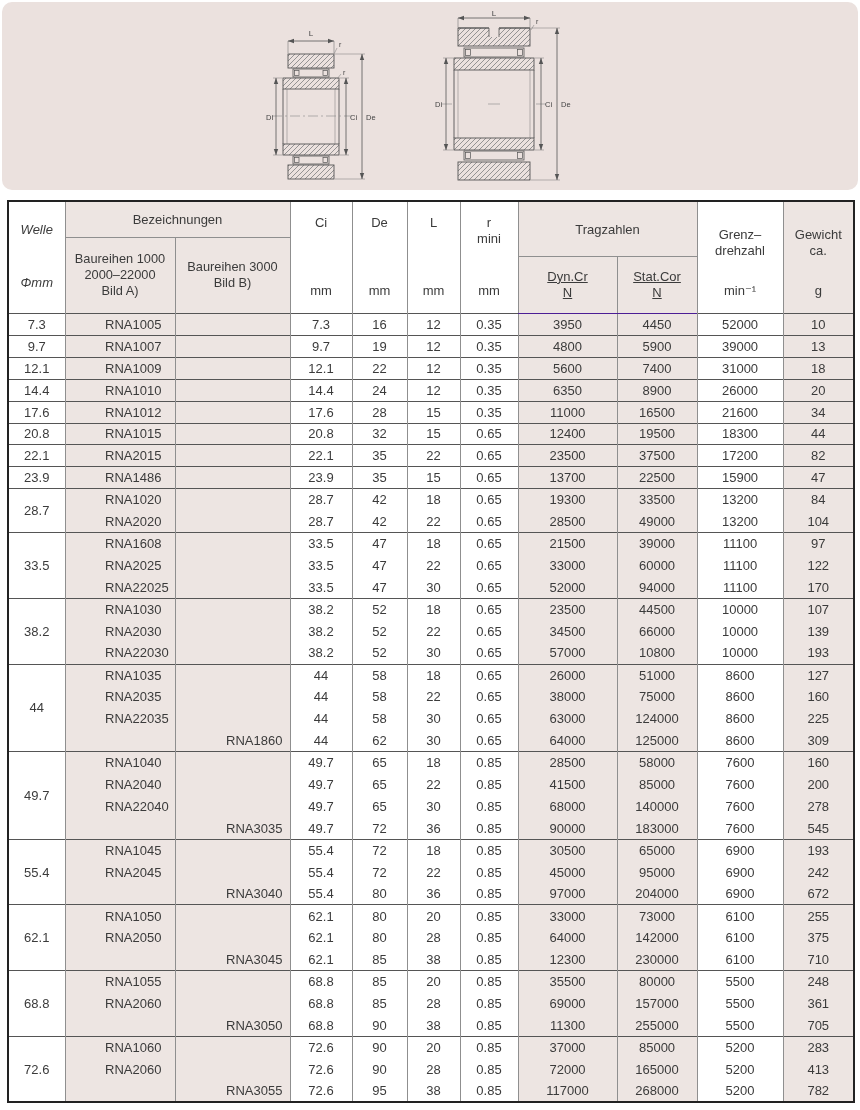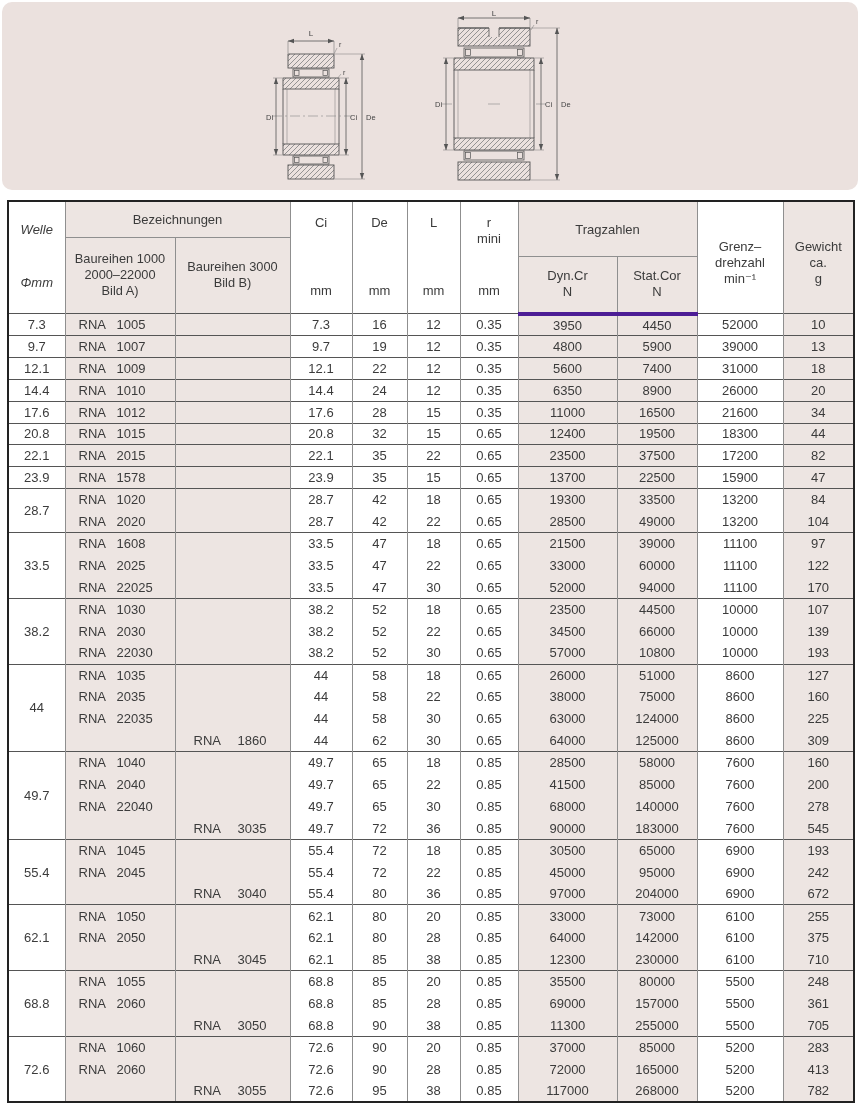--- a/index.html
+++ b/index.html
@@ -29,29 +29,29 @@
   }
   th,td{
     border-left:1px solid #8f8f8f;
     font-weight:400;padding:0;text-align:center;vertical-align:middle;
     font-size:13px;color:#3b3b3b;overflow:hidden;white-space:nowrap;
   }
   .sh{background:#ede5e2;}
   tr.h1{height:36px;} tr.h2{height:18px;} tr.h3{height:57px;}
   tbody tr{height:21.92px;}
   tbody tr.gs td{border-top:1px solid #555;}
-  thead tr.h3 th{border-bottom:4px solid #4c1d95;}
+  thead tr.h3 th{border-bottom:1px solid #4c1d95;text-decoration:underline;}
   th.split{border-bottom:1px solid #8f8f8f;}
   .vcol{display:flex;flex-direction:column;justify-content:space-between;
         height:111px;box-sizing:border-box;padding:13px 0 15px;align-items:center;}
   .vcol.welle{padding:20px 0 23px;font-style:italic;}
-  .vcol.low{padding:25px 16px 15px;justify-content:center;}
+  .vcol.low{padding:25px 16px 15px;}
   .stack{display:flex;flex-direction:column;line-height:1.25;align-items:center;}
   .ba3{line-height:1.28;font-size:12.8px;}
-  .code{display:flex;text-align:left;}
+  .code{display:flex;text-align:right;margin-left:16px;}
   .codeA{padding-left:13px;} .codeA .p{width:38px;}
   .codeB{padding-left:18px;} .codeB .p{width:44px;}
 </style>
 </head>
 <body>
 
 <div class="panel">
   <div class="diagrams">
 
     <div class="figure">
@@ -410,21 +410,21 @@
         <td class="sh">23500</td>
         <td class="sh">37500</td>
         <td>17200</td>
         <td class="sh">82</td>
       </tr>
       <tr class="gs">
         <td class="c-welle" rowspan="1">23.9</td>
         <td class="sh">
           <span class="code codeA">
             <span class="p">RNA</span>
-            <span>1578</span>
+            <span>1486</span>
           </span>
         </td>
         <td class="sh"></td>
         <td>23.9</td>
         <td>35</td>
         <td>15</td>
         <td>0.65</td>
         <td class="sh">13700</td>
         <td class="sh">22500</td>
         <td>15900</td>

